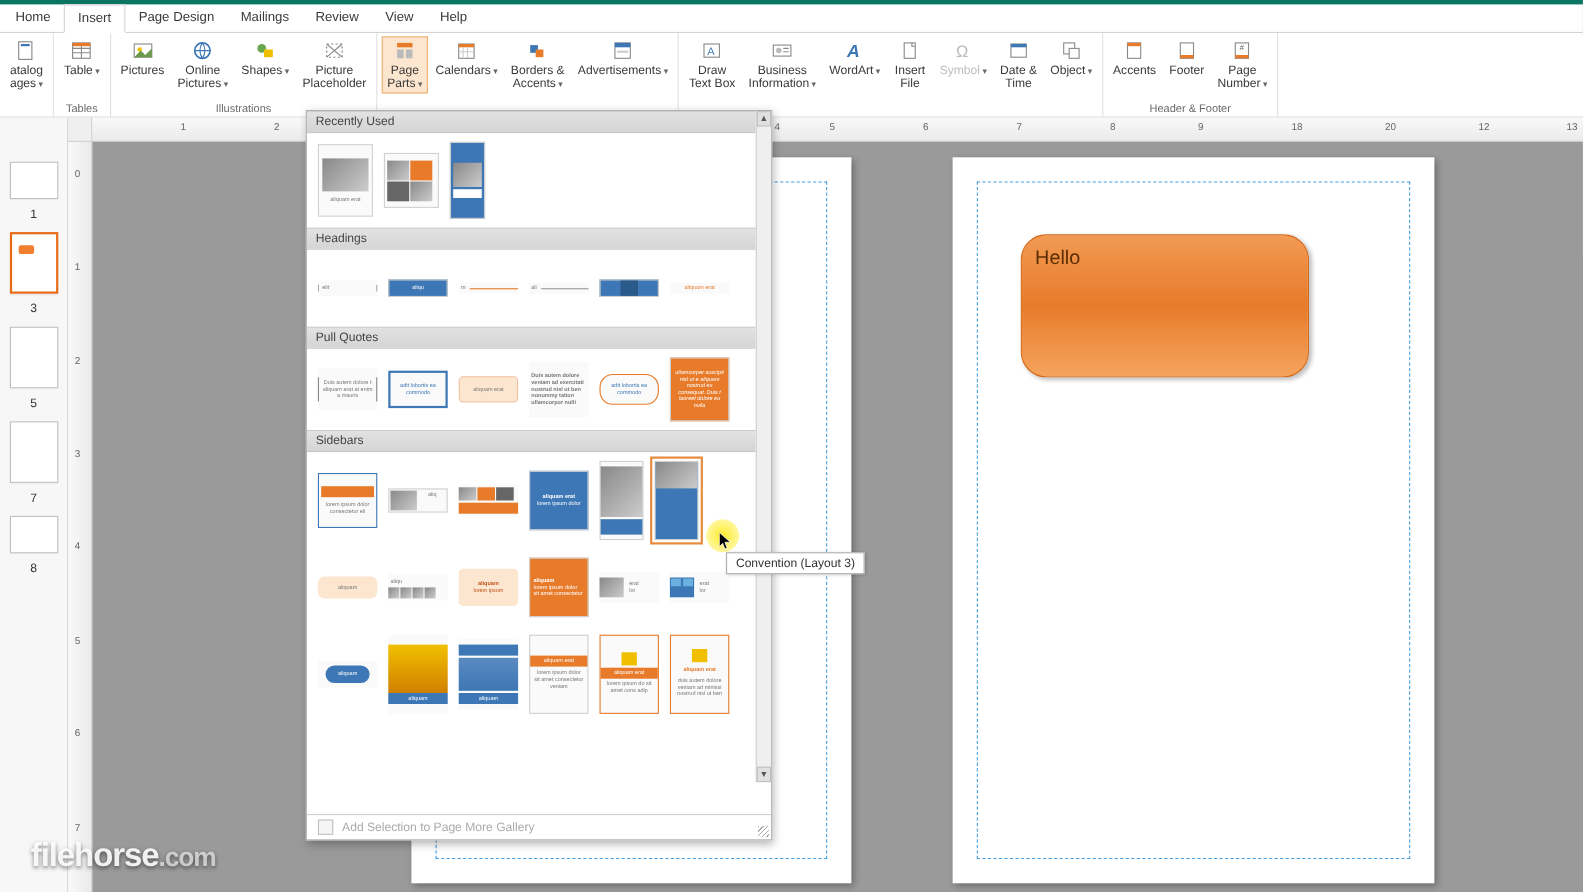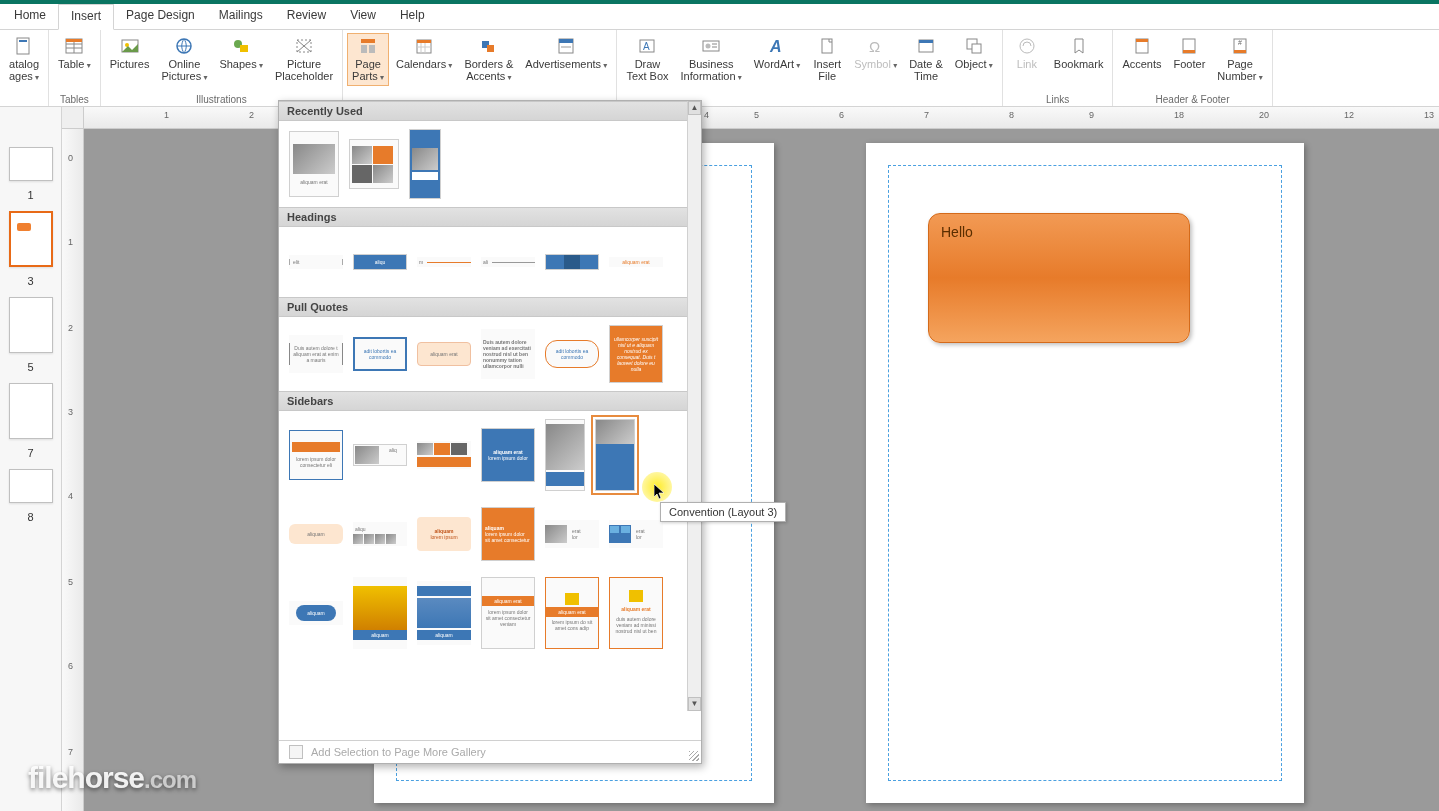--- a/index.html
+++ b/index.html
@@ -41,28 +41,28 @@
 
 .canvas-area { position: absolute; left: 84px; top: 22px; right: 0; bottom: 0; background: #9a9a9a; overflow: hidden; }
 .spread { position: absolute; top: 14px; display: flex; gap: 12px; }
 .page { background: #fff; box-shadow: 2px 2px 6px rgba(0,0,0,0.3); position: relative; }
 .page.left { width: 400px; height: 660px; left: 0; }
 .page.right { width: 438px; height: 660px; }
 .margin-box { position: absolute; border: 1px dashed #4aa0e0; }
 .page.left .margin-box { left: 22px; top: 22px; right: 22px; bottom: 22px; }
 .page.right .margin-box { left: 22px; top: 22px; right: 22px; bottom: 22px; }
 
-.hello-box { position: absolute; left: 62px; top: 70px; width: 262px; height: 130px; border-radius: 12px; background: linear-gradient(#f29a54, #e77b2a 50%, #f5a45e); border: 1px solid #d46a1a; box-shadow: 2px 2px 4px rgba(0,0,0,0.25); padding: 10px 12px; font-size: 14px; color: #5a2e00; }
+.hello-box { position: absolute; left: 62px; top: 70px; width: 262px; height: 130px; border-radius: 23px; background: linear-gradient(#f29a54, #e77b2a 50%, #f5a45e); border: 1px solid #d46a1a; box-shadow: 2px 2px 4px rgba(0,0,0,0.25); padding: 10px 12px; font-size: 18px; color: #5a2e00; }
 
 .gallery { position: absolute; left: 278px; top: 100px; width: 424px; height: 664px; background: #fff; border: 1px solid #b0b0b0; box-shadow: 2px 3px 8px rgba(0,0,0,0.3); display: flex; flex-direction: column; }
 .gal-scroll { position: absolute; right: 0; top: 0; width: 14px; height: 610px; background: #efefef; border-left: 1px solid #d0d0d0; }
 .gal-scroll .arrow { height: 14px; background: #e0e0e0; border: 1px solid #c0c0c0; font-size: 8px; text-align: center; line-height: 12px; color: #555; }
 .gal-scroll .arrow.dn { position: absolute; bottom: 0; width: 100%; }
 .gal-body { flex: 1; overflow: hidden; position: relative; padding-right: 14px; }
-.section-hdr { background: linear-gradient(#e2e2e2,#d5d5d5); padding: 3px 8px; font-size: 11px; font-weight: 700; color: #444; border-top: 1px solid #c8c8c8; border-bottom: 1px solid #c8c8c8; }
+.section-hdr { background: linear-gradient(#e2e2e2,#d5d5d5); padding: 3px 8px; font-size: 11px; font-weight: 400; color: #444; border-top: 1px solid #c8c8c8; border-bottom: 1px solid #c8c8c8; }
 .thumbs-row { display: flex; flex-wrap: wrap; gap: 10px; padding: 8px 10px; align-items: center; }
 .gthumb { border: 1px solid #d0d0d0; background: #fafafa; display: flex; align-items: center; justify-content: center; cursor: pointer; position: relative; }
 .gthumb.sel { outline: 2px solid #e78b3e; outline-offset: 2px; }
 .gthumb .body { font-size: 5px; color: #777; padding: 2px; text-align: center; }
 .footer-items { border-top: 1px solid #d0d0d0; }
 .footer-item { display: flex; align-items: center; gap: 8px; padding: 4px 10px; font-size: 11px; color: #444; cursor: pointer; }
 .footer-item.disabled { color: #aaa; }
 .footer-item .fico { width: 14px; height: 14px; border: 1px solid #c0c0c0; background: #f5f5f5; }
 .grip { position: absolute; right: 2px; bottom: 2px; width: 10px; height: 10px; background: repeating-linear-gradient(135deg,#aaa 0,#aaa 1px,transparent 1px,transparent 3px); }
 
@@ -282,42 +282,20 @@
               <rect x="3" y="3" width="10" height="10" fill="#fff" stroke="#888"></rect>
               <rect x="8" y="8" width="9" height="9" fill="#fff" stroke="#888"></rect>
             </svg>
           </span>
         <span class="lbl caret">Object</span>
       </div>
     </div>
     <div class="group-label">&nbsp;</div>
   </div>
 
-  <div class="group">
-    <div class="group-items">
-      <div class="rbtn disabled">
-        <span class="ico">
-            <svg viewBox="0 0 20 20">
-              <circle cx="10" cy="10" r="7" fill="none" stroke="#bbb"></circle>
-              <path d="M6 10a4 4 0 018 0" fill="none" stroke="#bbb"></path>
-            </svg>
-          </span>
-        <span class="lbl">Link</span>
-      </div>
-      <div class="rbtn">
-        <span class="ico">
-            <svg viewBox="0 0 20 20">
-              <path d="M6 3h8v14l-4-3-4 3z" fill="#fff" stroke="#888"></path>
-            </svg>
-          </span>
-        <span class="lbl">Bookmark</span>
-      </div>
-    </div>
-    <div class="group-label">Links</div>
-  </div>
 
   <div class="group">
     <div class="group-items">
       <div class="rbtn">
         <span class="ico">
             <svg viewBox="0 0 20 20">
               <rect x="4" y="3" width="12" height="14" fill="#fff" stroke="#888"></rect>
               <rect x="4" y="3" width="12" height="3" fill="#e77b2a"></rect>
             </svg>
           </span>

